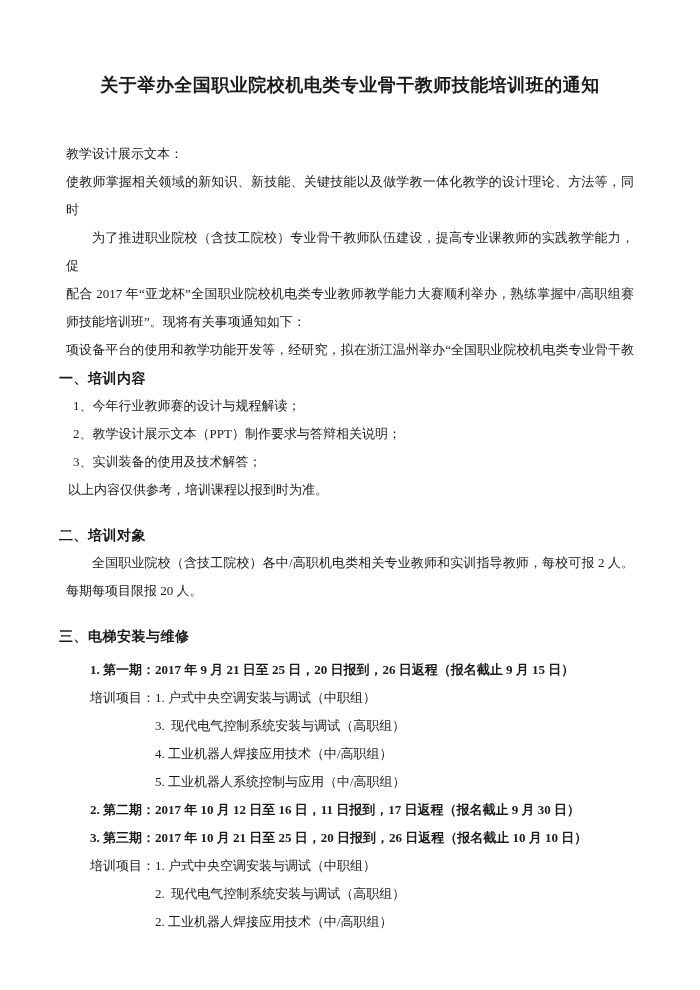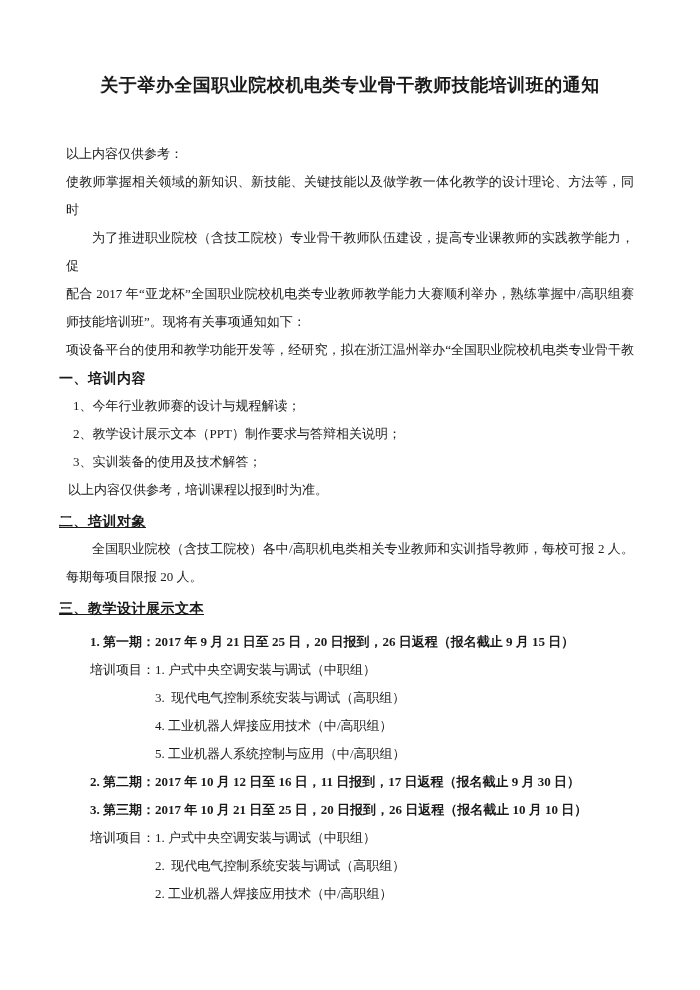--- a/index.html
+++ b/index.html
@@ -32,21 +32,21 @@
   .indent2 { text-indent: 2em; }
 
   .sec-heading {
     font-family: "Liberation Sans", "DejaVu Sans", sans-serif;
     font-weight: 700;
     font-size: 14px;
     line-height: 28px;
     margin-left: -7px;
     letter-spacing: 0.5px;
   }
-  .sec-heading.mt { margin-top: 3px; text-decoration: underline; }
+  .sec-heading.mt { margin-top: 17px; }
 
   .sec1-item { line-height: 28px; margin-left: 7px; white-space: pre-wrap; }
   .sec1-note { line-height: 28px; margin-left: 2px; white-space: pre-wrap; }
 
   .period-header {
     font-weight: 700;
     line-height: 28px;
     margin-left: 24px;
     white-space: pre-wrap;
   }
@@ -54,21 +54,21 @@
   .project-line { line-height: 28px; margin-left: 24px; white-space: pre-wrap; }
   .sub-item { line-height: 28px; margin-left: calc(24px + 5em); white-space: pre-wrap; }
 </style>
 </head>
 <body>
 
 <div class="page" style="background: rgb(255, 255, 255); color: rgb(26, 26, 26);">
   <div class="content">
     <h1 class="doc-title">关于举办全国职业院校机电类专业骨干教师技能培训班的通知</h1>
 
-    <div class="salutation">以上内容仅供参考：</div>
+    <div class="salutation">教学设计展示文本：</div>
 
     <div class="intro" id="intro">
         <div class="line fill">使教师掌握相关领域的新知识、新技能、关键技能以及做学教一体化教学的设计理论、方法等，同时</div>
         <div class="line indent2 fill">为了推进职业院校（含技工院校）专业骨干教师队伍建设，提高专业课教师的实践教学能力，促</div>
         <div class="line fill">配合 2017 年“亚龙杯”全国职业院校机电类专业教师教学能力大赛顺利举办，熟练掌握中/高职组赛</div>
         <div class="line">师技能培训班”。现将有关事项通知如下：</div>
         <div class="line fill">项设备平台的使用和教学功能开发等，经研究，拟在浙江温州举办“全国职业院校机电类专业骨干教</div>
       </div>
 
     <div class="sec-heading">一、培训内容</div>
@@ -81,21 +81,21 @@
 
     <div class="sec1-note">以上内容仅供参考，培训课程以报到时为准。</div>
 
     <div class="sec-heading mt">二、培训对象</div>
 
     <div id="sec2-body">
         <div class="line indent2 fill">全国职业院校（含技工院校）各中/高职机电类相关专业教师和实训指导教师，每校可报 2 人。</div>
         <div class="line">每期每项目限报 20 人。</div>
       </div>
 
-    <div class="sec-heading mt">三、教学设计展示文本</div>
+    <div class="sec-heading mt">三、电梯安装与维修</div>
 
     <div id="periods">
         <div class="period">
           <div class="period-header">1. 第一期：2017 年 9 月 21 日至 25 日，20 日报到，26 日返程（报名截止 9 月 15 日）</div>
           <div class="project-line"><span>培训项目：</span><span>1. 户式中央空调安装与调试（中职组）</span></div>
           <div class="sub-item">3.  现代电气控制系统安装与调试（高职组）</div>
           <div class="sub-item">4. 工业机器人焊接应用技术（中/高职组）</div>
           <div class="sub-item">5. 工业机器人系统控制与应用（中/高职组）</div>
         </div>
         <div class="period">

